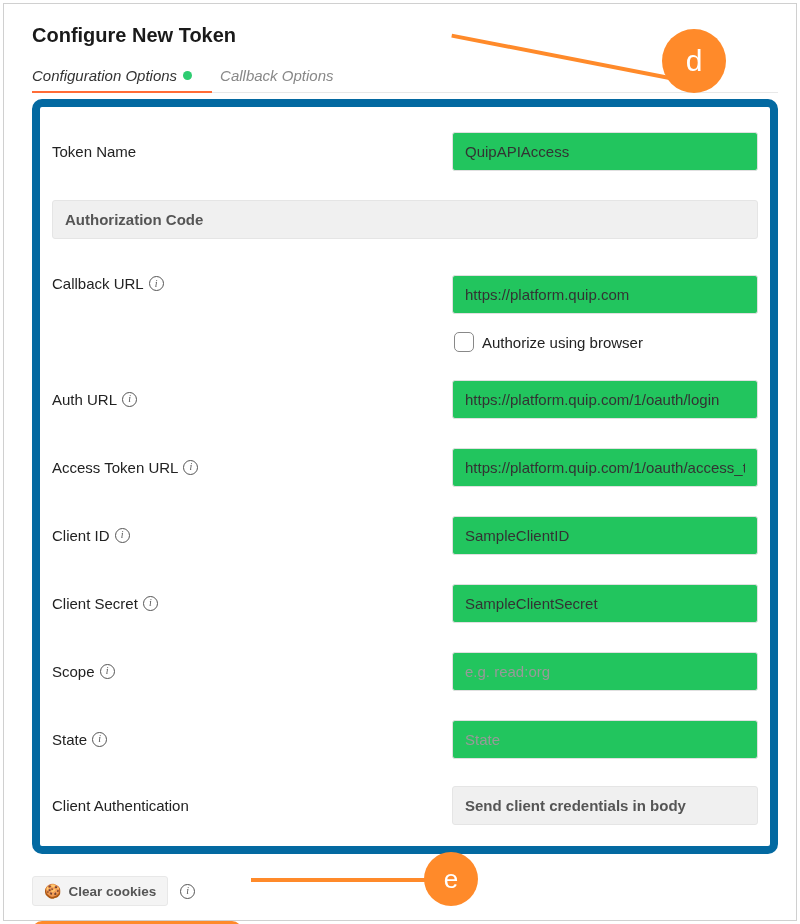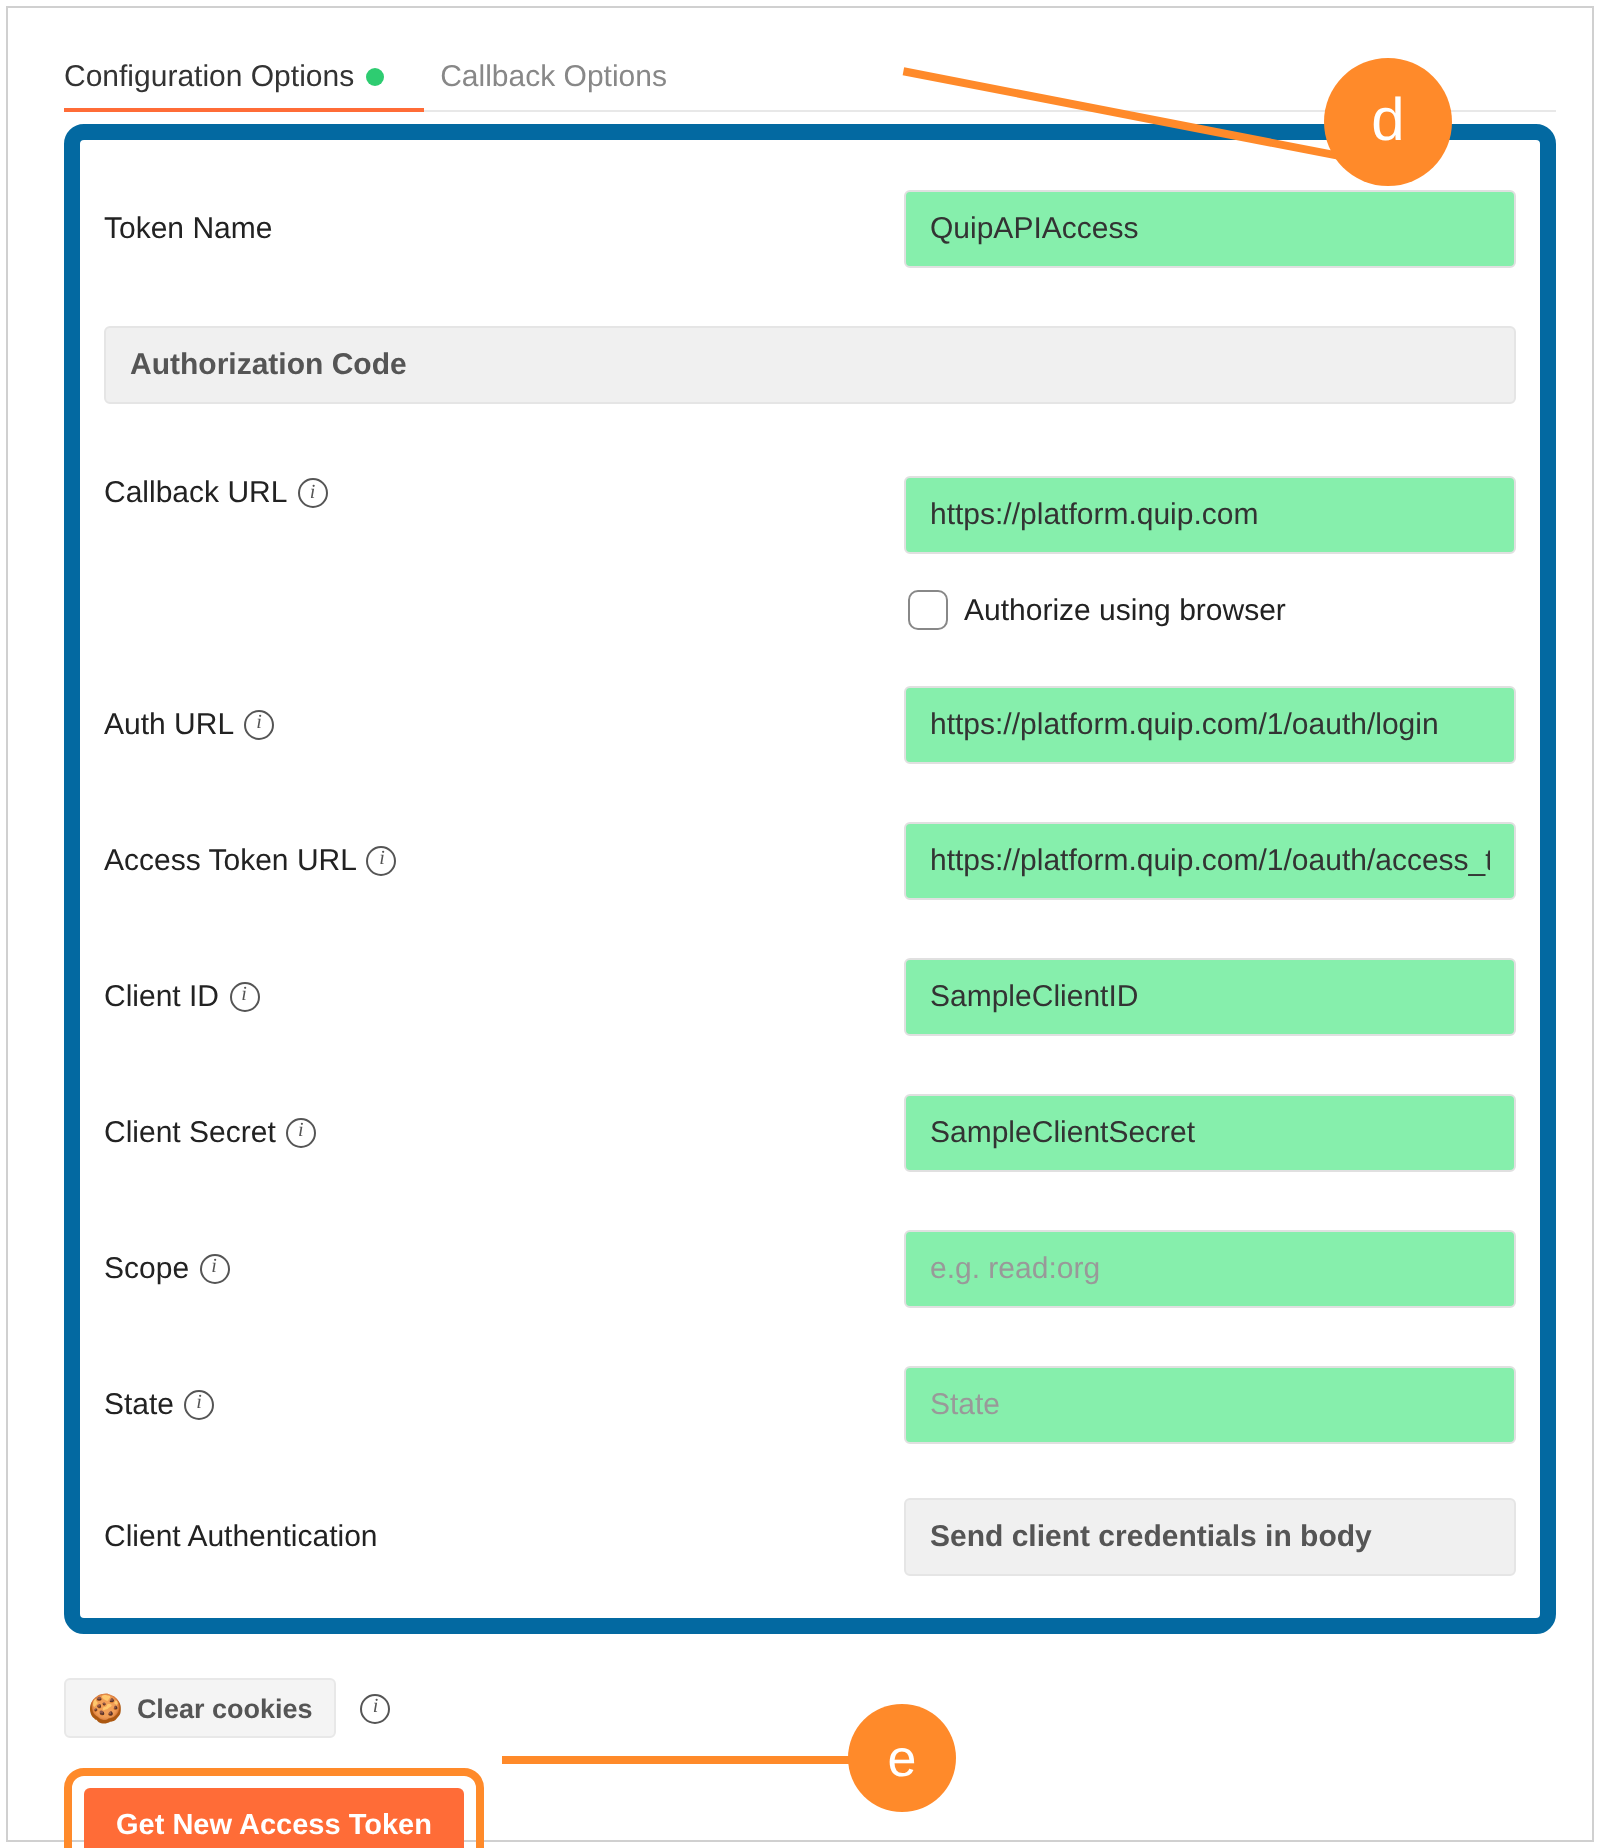--- a/index.html
+++ b/index.html
@@ -33,20 +33,21 @@
     }
     .tab {
       padding: 6px 0 8px 0;
       font-size: 15px;
       color: #888;
       cursor: pointer;
       position: relative;
       display: flex;
       align-items: center;
       gap: 6px;
+      font-style: italic;
     }
     .tab.active {
       color: #333;
     }
     .tab.active::after {
       content: "";
       position: absolute;
       left: 0;
       right: -20px;
       bottom: -1px;
@@ -86,21 +87,21 @@
       flex-direction: column;
       gap: 12px;
     }
     .text-input {
       width: 100%;
       padding: 10px 12px;
       font-size: 15px;
       border: 1px solid #e0e0e0;
       border-radius: 3px;
       color: #333;
-      background: #86efac;
+      background: #22c55e;
     }
     .text-input.readonly {
       background: #f0f0f0;
       color: #555;
       font-weight: 600;
       border-color: #e5e5e5;
     }
     .text-input::placeholder { color: #999; }
     .info-icon {
       display: inline-flex;
@@ -213,20 +214,21 @@
       width: 176px;
       height: 0;
       border-top: 4px solid #ff8a2a;
       z-index: 5;
     }
   </style>
 </head>
 <body>
 
 <div class="container">
+  <div class="title">Configure New Token</div>
 
   <div class="tabs">
     <div class="tab active">
       <span>Configuration Options</span>
       <span class="dot-green"></span>
     </div>
     <div class="tab">
       <span>Callback Options</span>
     </div>
   </div>

